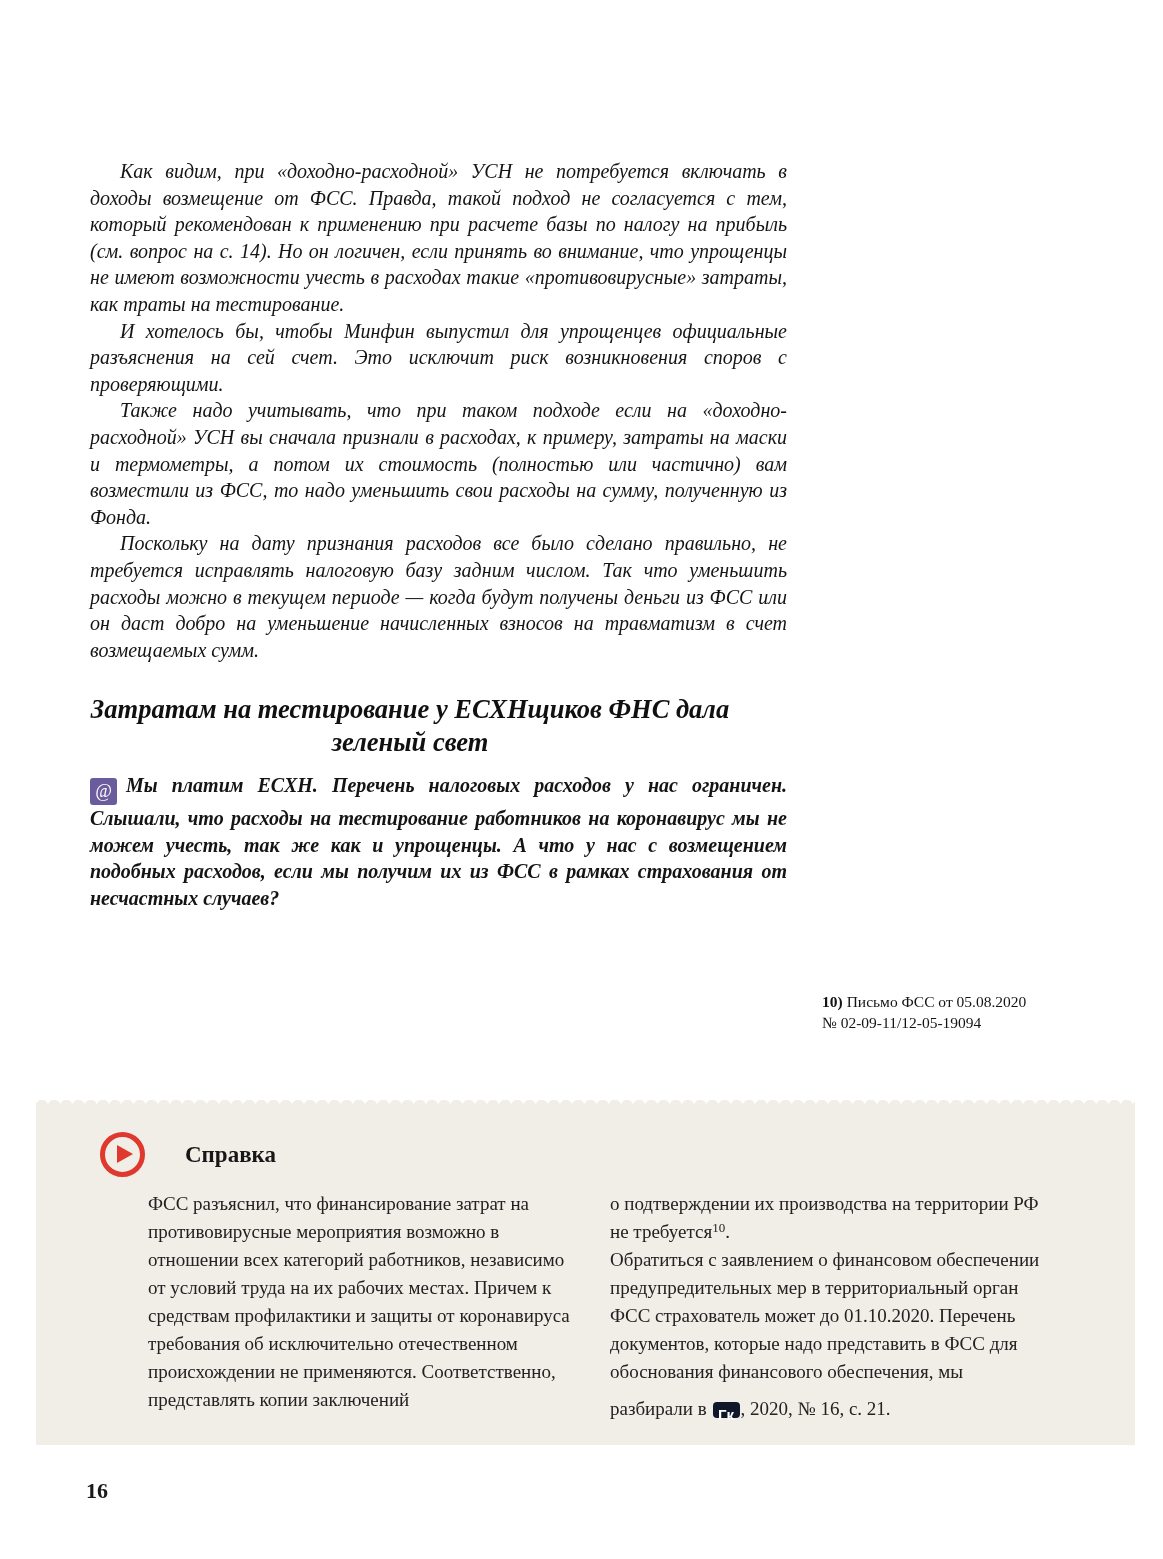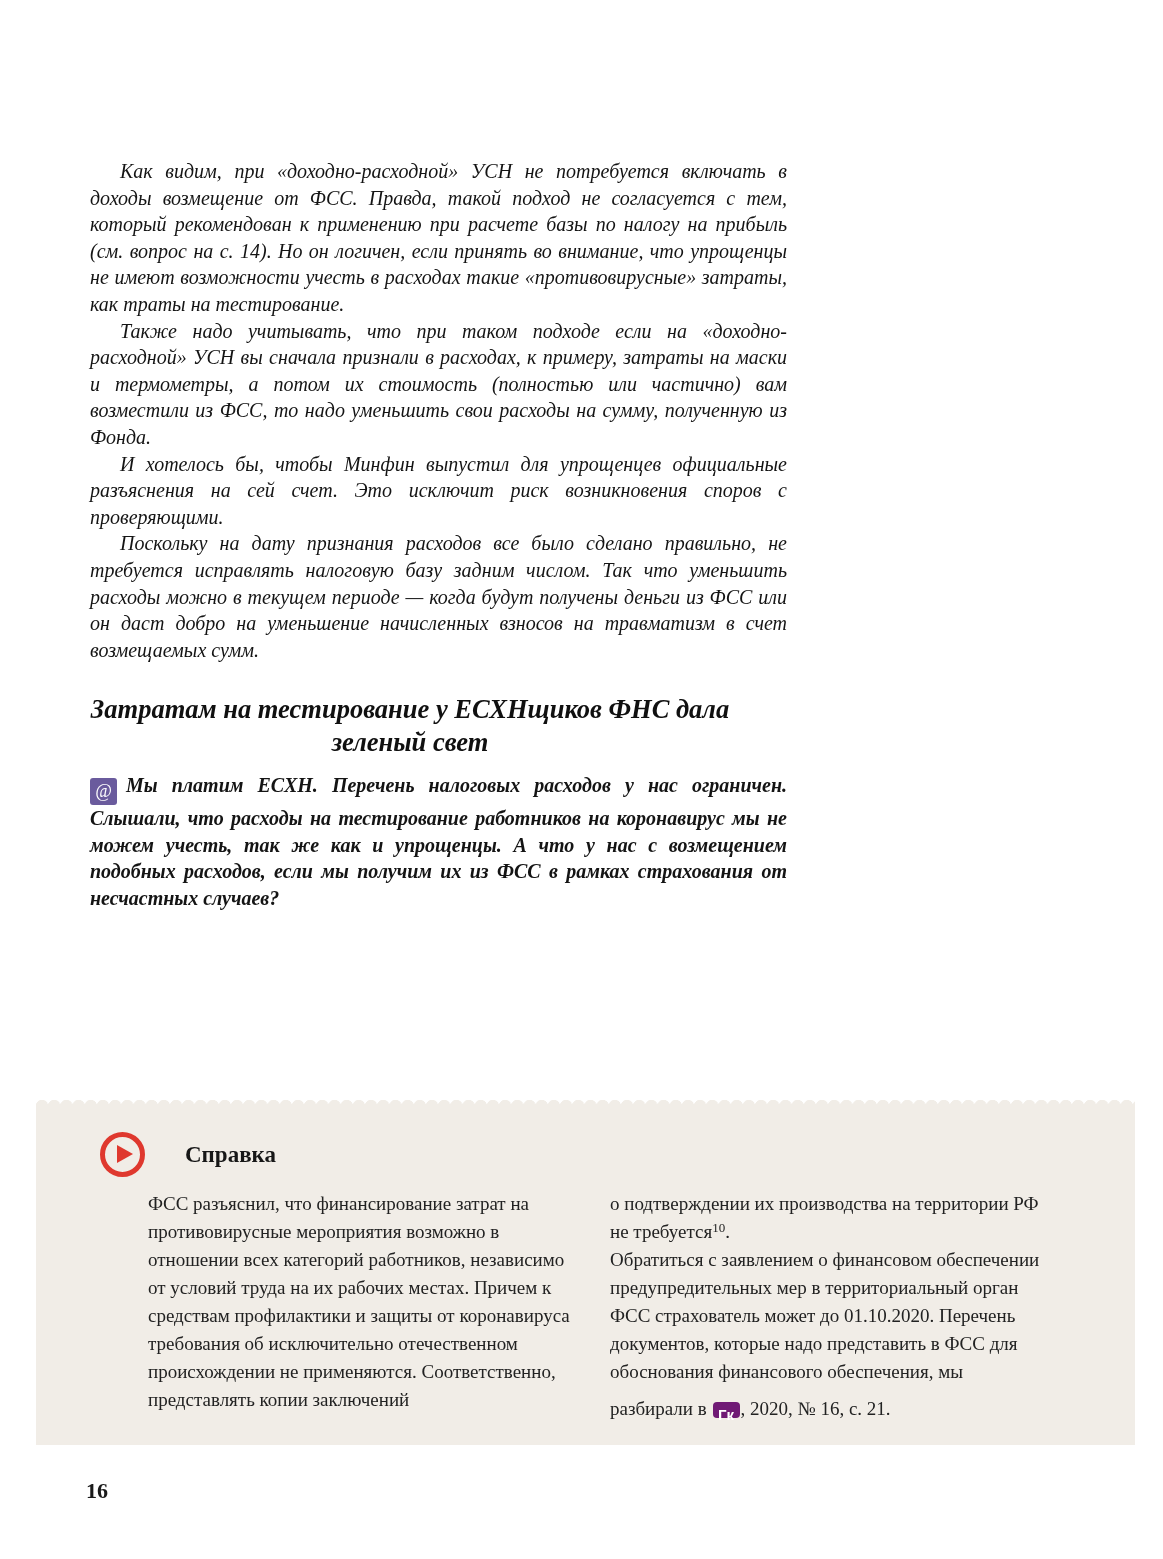--- a/index.html
+++ b/index.html
@@ -45,45 +45,49 @@
                  position:relative; flex:0 0 auto; }
   .play-circle::after { content:""; position:absolute; left:12px; top:8px; width:0; height:0;
                  border-left:16px solid #df382e; border-top:9.5px solid transparent;
                  border-bottom:9.5px solid transparent; }
   .spravka-title { font-size:23px; font-weight:bold; color:#171717; margin-left:40px; }
 
   .spravka-cols { position:absolute; left:112px; top:84px; display:flex; gap:30px;justify-content:space-between; }
   .s-col { width:432px; font-size:19px; line-height:28px; color:#222222; text-align:left; }
   .s-col p { margin:0; }
   .fn-ref { font-size:13px; vertical-align:6px; line-height:0; }
-  .gk-badge { display:inline-block; min-width:27px; height:16px; background:#701a75;
+  .gk-badge { display:inline-block; min-width:27px; height:16px; background:#0f172a;
               color:#ffffff; font-family:"Liberation Sans","DejaVu Sans",sans-serif;
               font-size:15px; font-weight:bold; line-height:26px; text-align:center;
               border-radius:4px; vertical-align:-5px; padding:0 2px; margin:16px 1px; }
 
   .page-number { position:absolute; left:86px; top:1478px; font-size:22px; color:#1a1a1a;font-weight:bold; }
 </style>
 </head>
 <body>
 
 <div class="page">
 
 
   <main class="article">
     <p class="indent">Как видим, при «доходно-расходной» УСН не потребуется включать в доходы возмещение от ФСС. Правда, такой подход не согласуется с тем, который рекомендован к применению при расчете базы по налогу на прибыль (см. вопрос на с. 14). Но он логичен, если принять во внимание, что упрощенцы не имеют возможности учесть в расходах такие «противовирусные» затраты, как траты на тестирование.</p>
+    <p class="indent">И хотелось бы, чтобы Минфин выпустил для упрощенцев официальные разъяснения на сей счет. Это исключит риск возникновения споров с проверяющими.</p>
     <p class="indent">Также надо учитывать, что при таком подходе если на «доходно-расходной» УСН вы сначала признали в расходах, к примеру, затраты на маски и термометры, а потом их стоимость (полностью или частично) вам возместили из ФСС, то надо уменьшить свои расходы на сумму, полученную из Фонда.</p>
-    <p class="indent">И хотелось бы, чтобы Минфин выпустил для упрощенцев официальные разъяснения на сей счет. Это исключит риск возникновения споров с проверяющими.</p>
     <p class="indent">Поскольку на дату признания расходов все было сделано правильно, не требуется исправлять налоговую базу задним числом. Так что уменьшить расходы можно в текущем периоде — когда будут получены деньги из ФСС или он даст добро на уменьшение начисленных взносов на травматизм в счет возмещаемых сумм.</p>
 
     <h2 class="section-heading">Затратам на тестирование у ЕСХНщиков ФНС дала зеленый свет</h2>
 
     <p class="question"><span class="at-badge">@</span><span>Мы платим ЕСХН. Перечень налоговых расходов у нас ограничен. Слышали, что расходы на тестирование работников на коронавирус мы не можем учесть, так же как и упрощенцы. А что у нас с возмещением подобных расходов, если мы получим их из ФСС в рамках страхования от несчастных случаев?</span></p>
 
   </main>
 
+  <aside class="footnote">
+    <p><span class="fn-marker">10)</span><span>Письмо ФСС от 05.08.2020</span></p>
+    <p><span>№ 02-09-11/12-05-19094</span></p>
+  </aside>
 
   <section class="spravka">
     <div class="spravka-head">
       <span class="play-circle"></span>
       <span class="spravka-title">Справка</span>
     </div>
     <div class="spravka-cols">
       <div class="s-col">
         <p>ФСС разъяснил, что финансирование затрат на противовирусные мероприятия возможно в отношении всех категорий работников, независимо от условий труда на их рабочих местах. Причем к средствам профилактики и защиты от коронавируса требования об исключительно отечественном происхождении не применяются. Соответственно, представлять копии заключений</p>
       </div>

